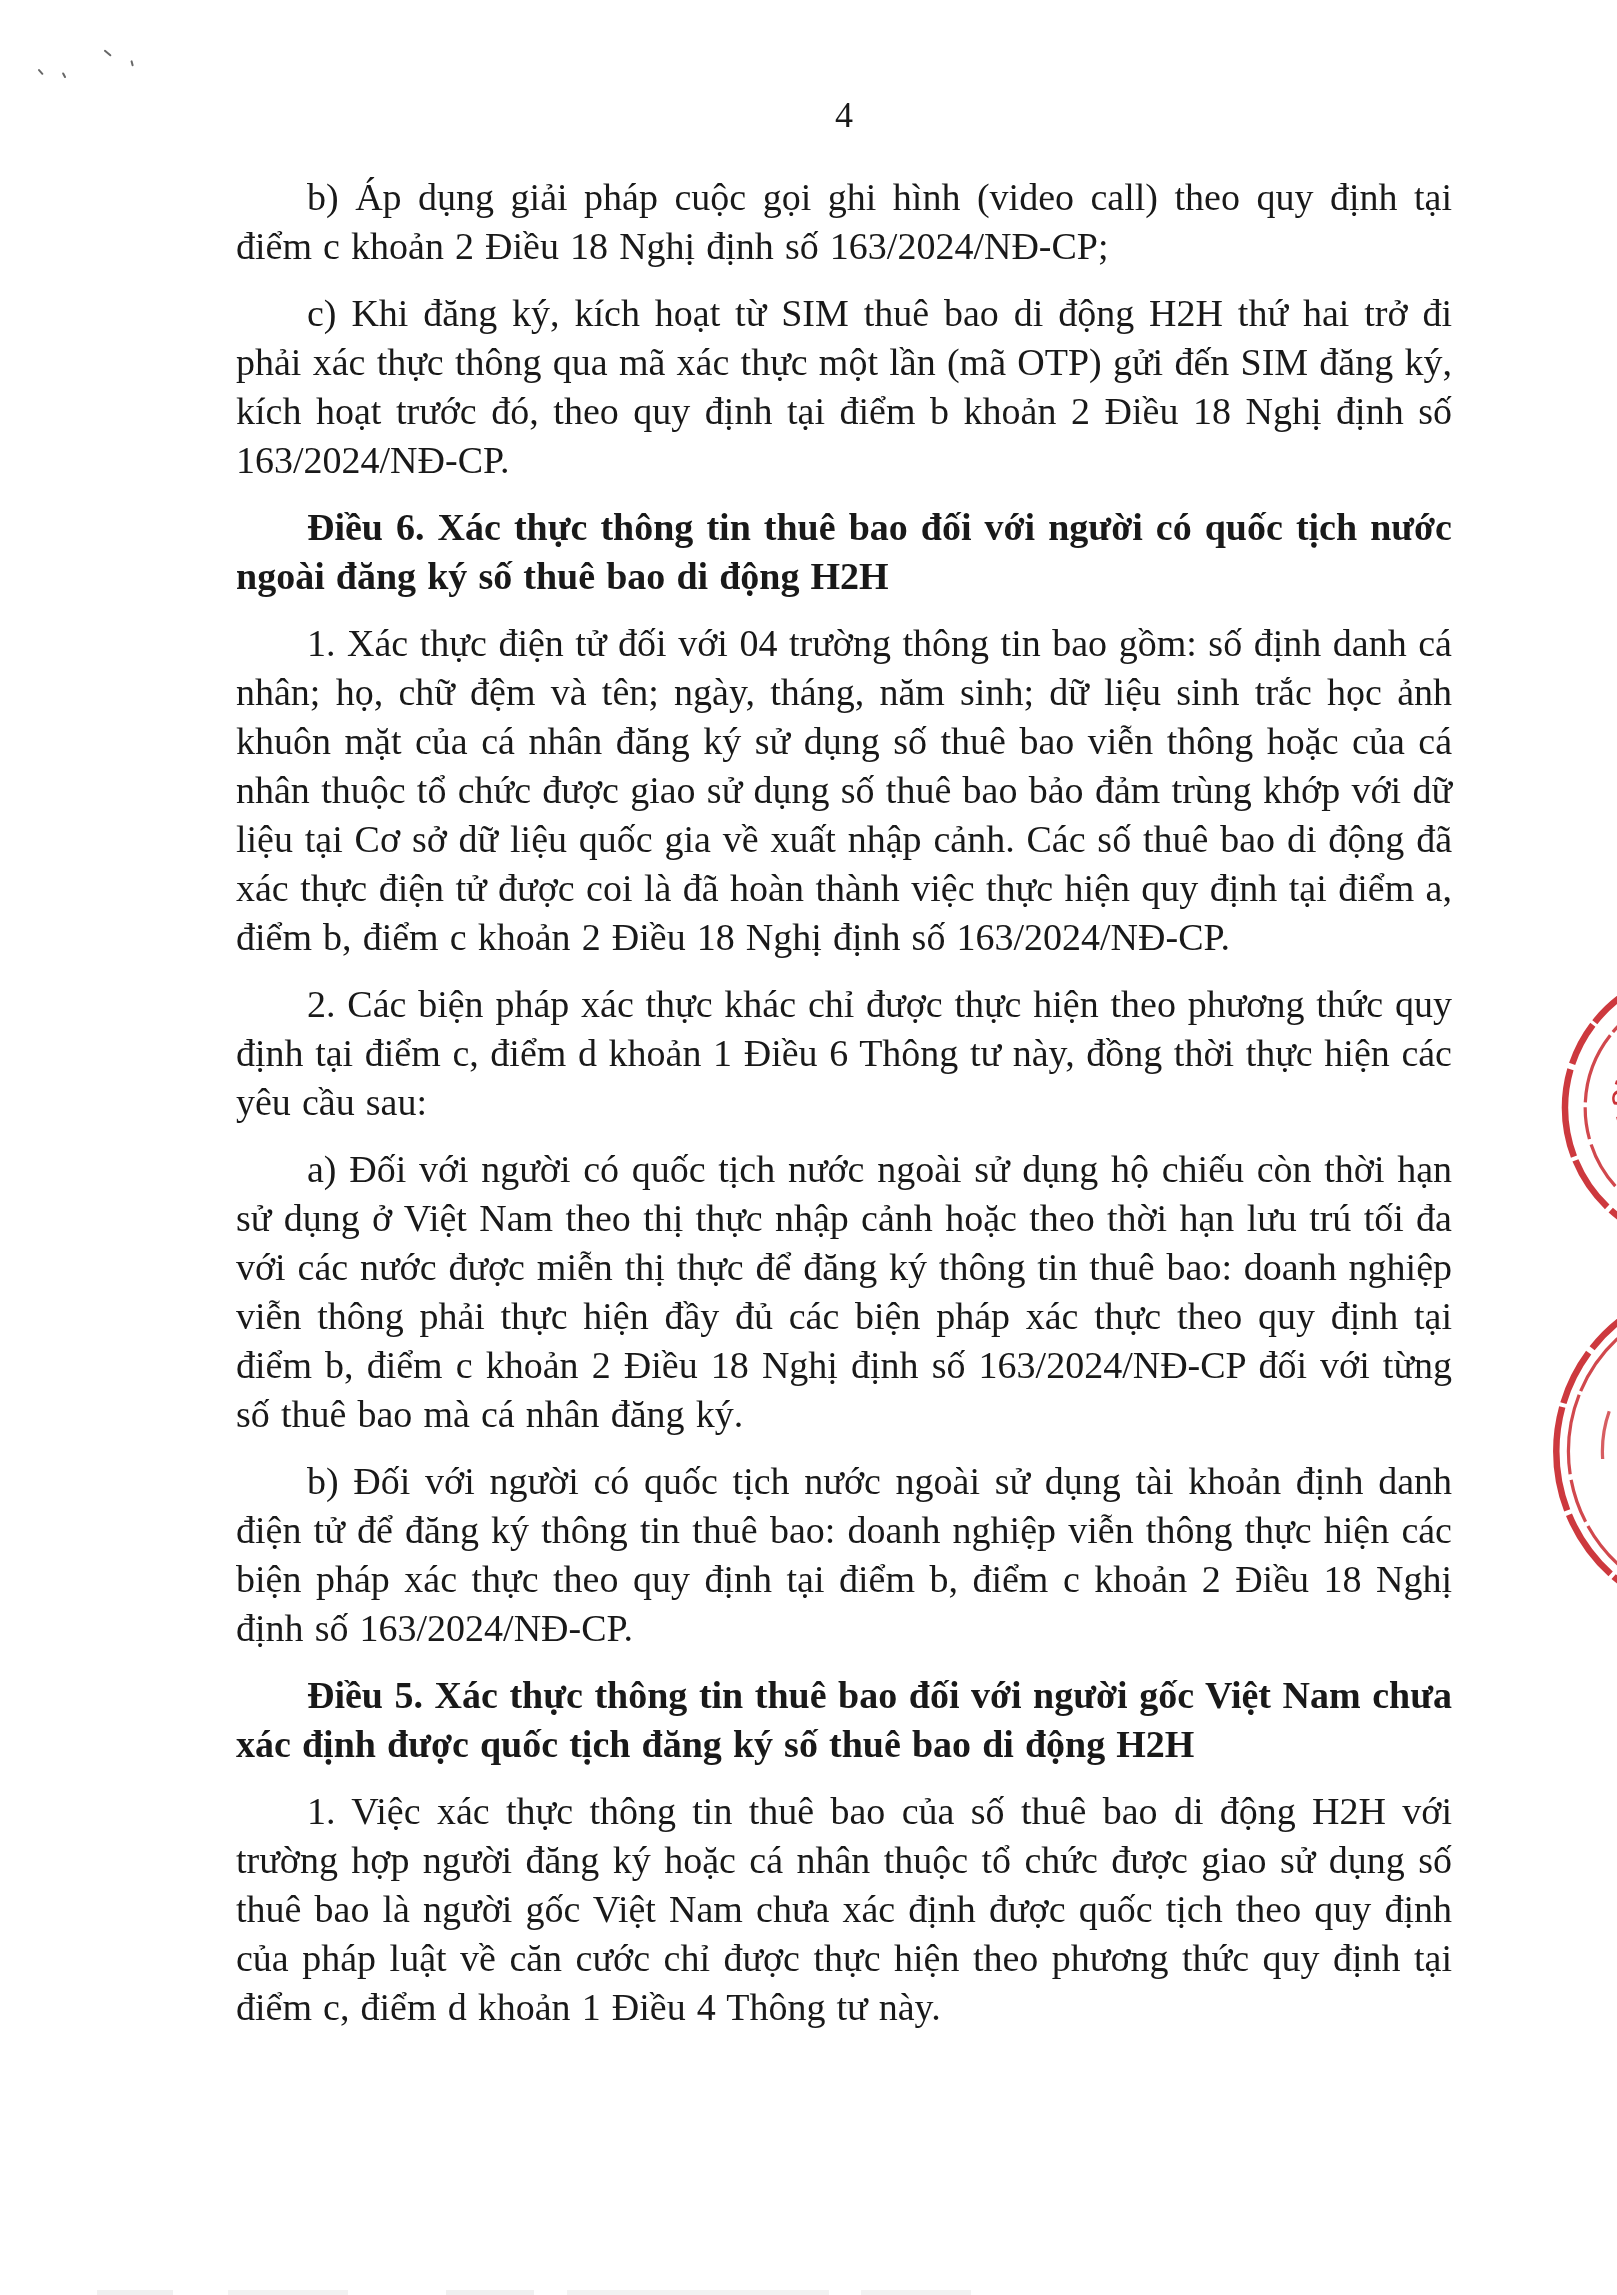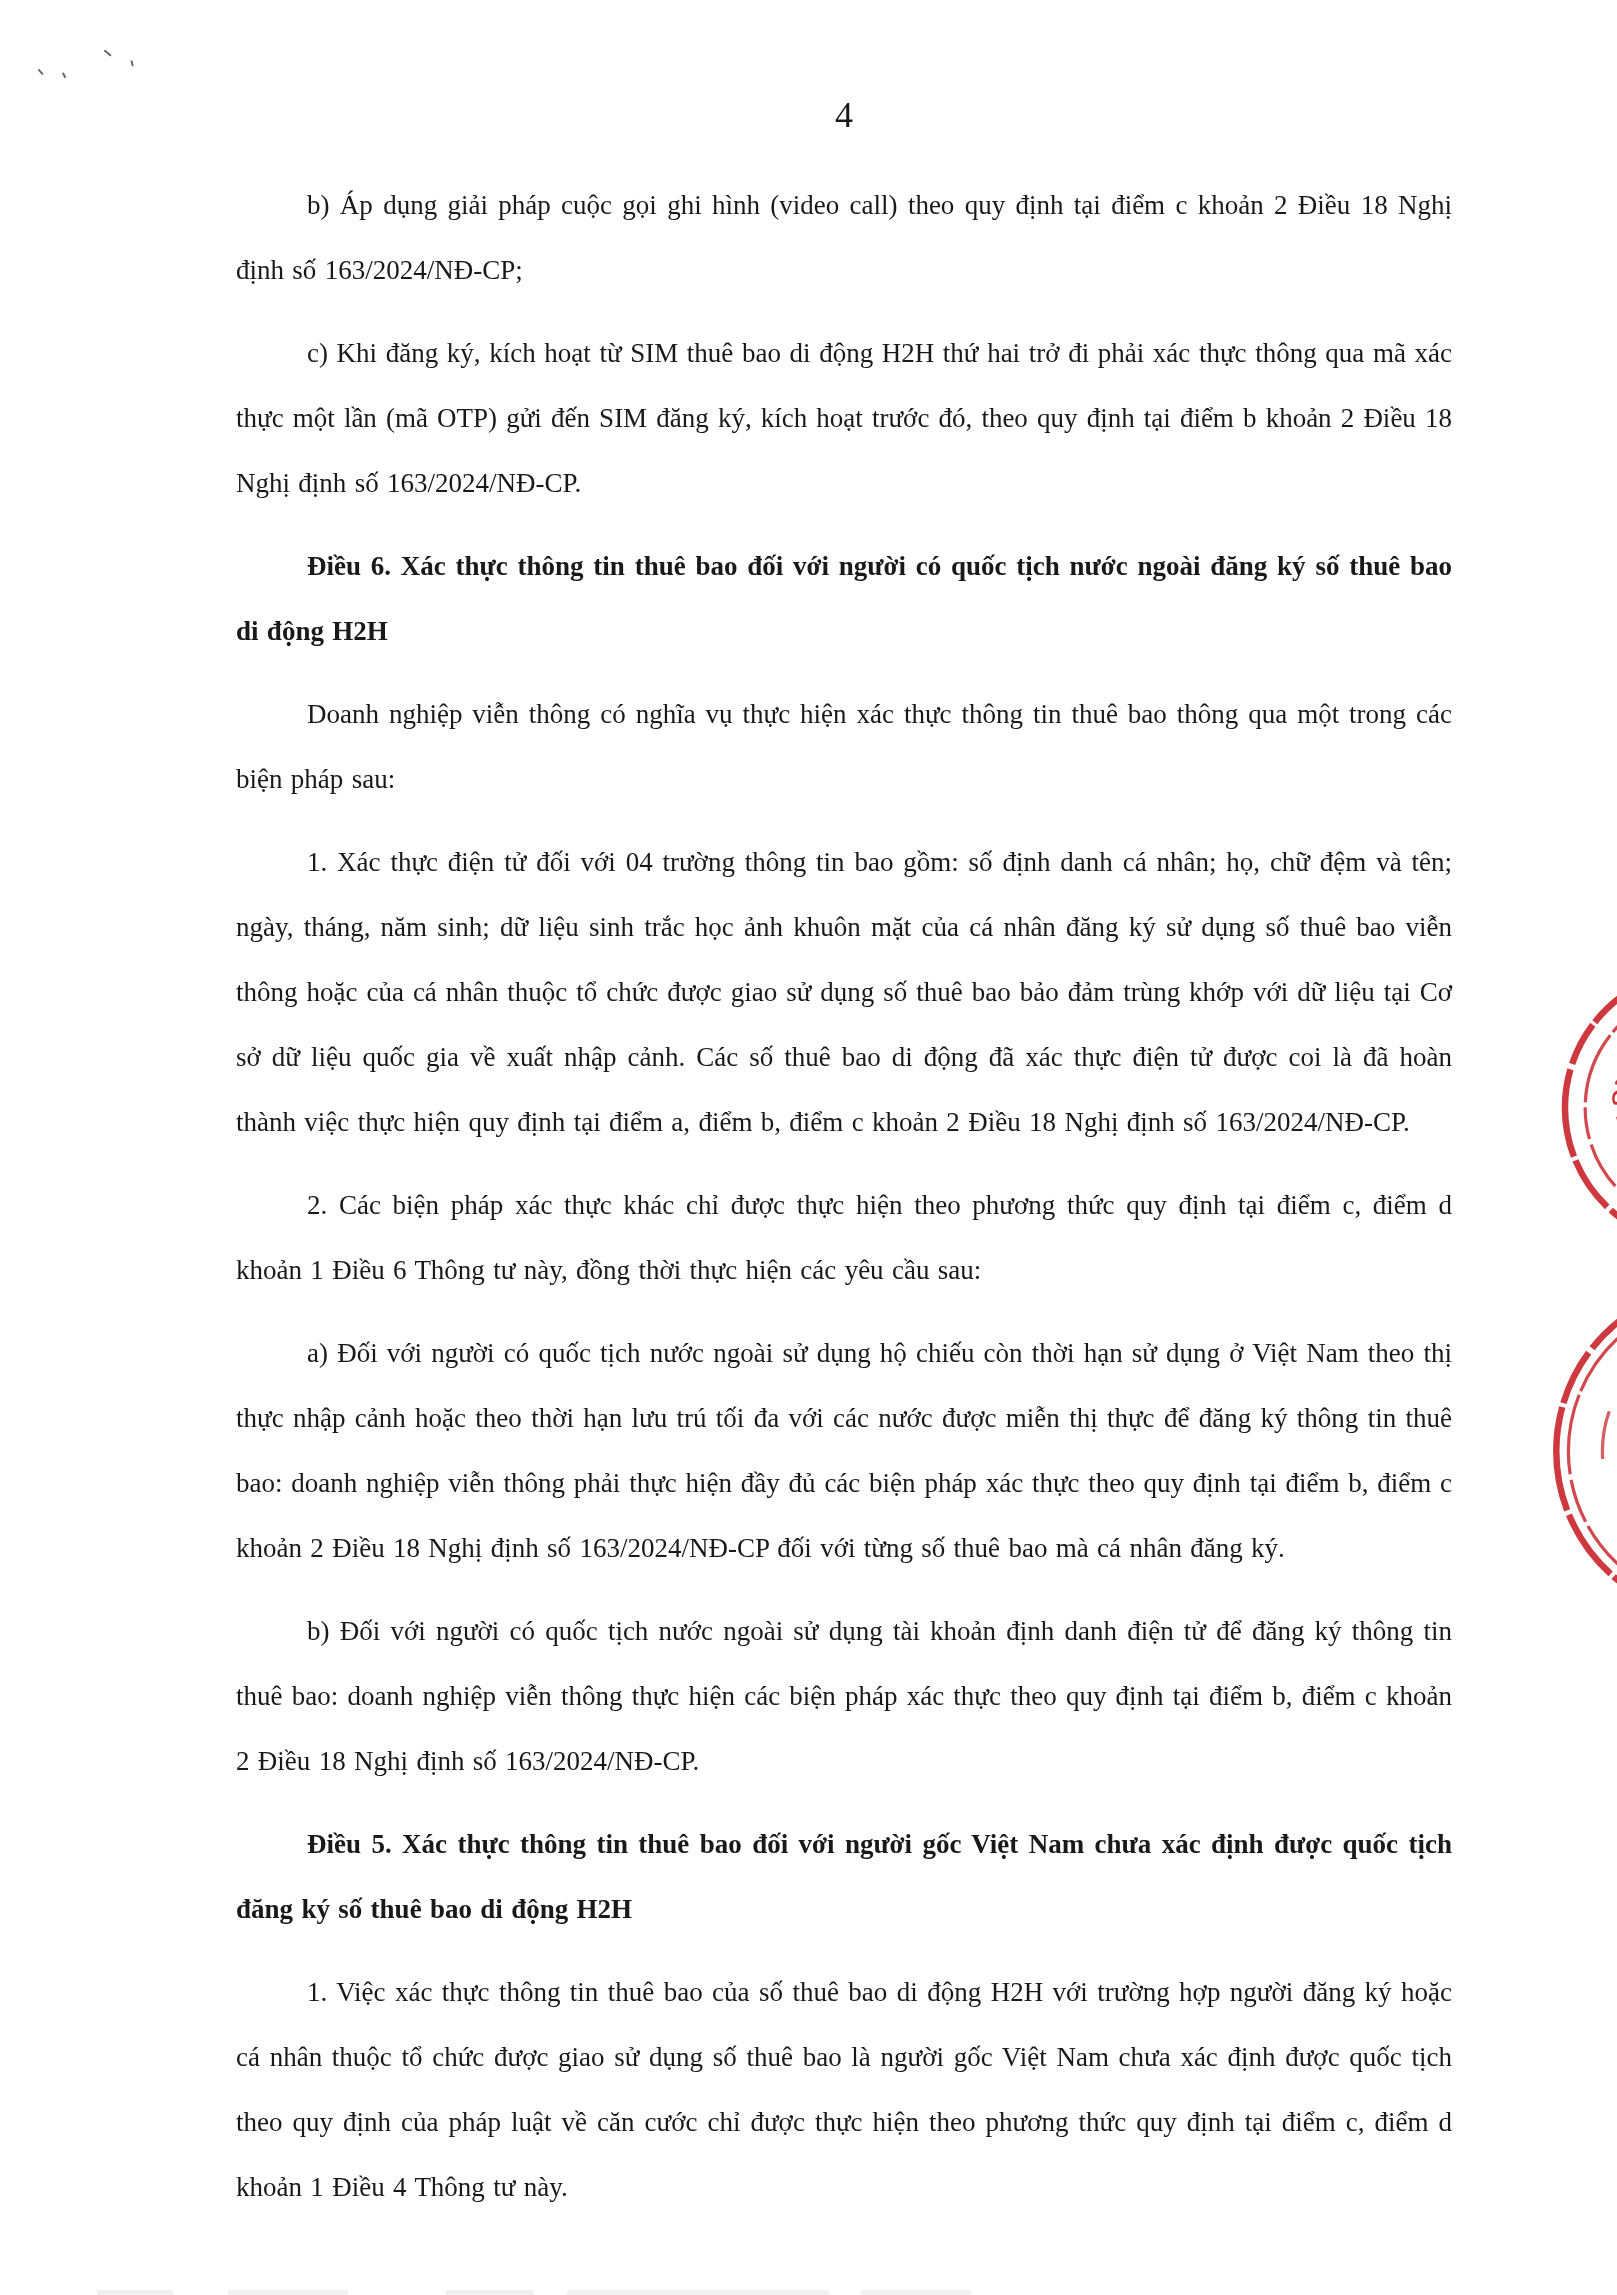--- a/index.html
+++ b/index.html
@@ -22,22 +22,22 @@
     left: 236px;
     width: 1216px;
   }
   .page-number {
     text-align: center;
     font-size: 36px;
     line-height: 42px;
     margin: 0 0 37px 0;
   }
   .para {
-    font-size: 27px;
-    line-height: 65px;
+    font-size: 38px;
+    line-height: 49px;
     text-align: justify;
     text-indent: 71px;
     margin: 0 0 18px 0;
     word-spacing: 1.6px;
   }
   .para.heading {
     font-weight: bold;
   }
   
   .speck {
@@ -86,21 +86,20 @@
   <div class="speck s2"></div>
   <div class="speck s3"></div>
   <div class="speck s4"></div>
 
   <div class="content">
     <div class="page-number">4</div>
 
     <p class="para">b) Áp dụng giải pháp cuộc gọi ghi hình (video call) theo quy định tại điểm c khoản 2 Điều 18 Nghị định số 163/2024/NĐ-CP;</p>
     <p class="para">c) Khi đăng ký, kích hoạt từ SIM thuê bao di động H2H thứ hai trở đi phải xác thực thông qua mã xác thực một lần (mã OTP) gửi đến SIM đăng ký, kích hoạt trước đó, theo quy định tại điểm b khoản 2 Điều 18 Nghị định số 163/2024/NĐ-CP.</p>
     <p class="para heading">Điều 6. Xác thực thông tin thuê bao đối với người có quốc tịch nước ngoài đăng ký số thuê bao di động H2H</p>
-    <p class="para">Doanh nghiệp viễn thông có nghĩa vụ thực hiện xác thực thông tin thuê bao thông qua một trong các biện pháp sau:</p>
     <p class="para">1. Xác thực điện tử đối với 04 trường thông tin bao gồm: số định danh cá nhân; họ, chữ đệm và tên; ngày, tháng, năm sinh; dữ liệu sinh trắc học ảnh khuôn mặt của cá nhân đăng ký sử dụng số thuê bao viễn thông hoặc của cá nhân thuộc tổ chức được giao sử dụng số thuê bao bảo đảm trùng khớp với dữ liệu tại Cơ sở dữ liệu quốc gia về xuất nhập cảnh. Các số thuê bao di động đã xác thực điện tử được coi là đã hoàn thành việc thực hiện quy định tại điểm a, điểm b, điểm c khoản 2 Điều 18 Nghị định số 163/2024/NĐ-CP.</p>
     <p class="para">2. Các biện pháp xác thực khác chỉ được thực hiện theo phương thức quy định tại điểm c, điểm d khoản 1 Điều 6 Thông tư này, đồng thời thực hiện các yêu cầu sau:</p>
     <p class="para">a) Đối với người có quốc tịch nước ngoài sử dụng hộ chiếu còn thời hạn sử dụng ở Việt Nam theo thị thực nhập cảnh hoặc theo thời hạn lưu trú tối đa với các nước được miễn thị thực để đăng ký thông tin thuê bao: doanh nghiệp viễn thông phải thực hiện đầy đủ các biện pháp xác thực theo quy định tại điểm b, điểm c khoản 2 Điều 18 Nghị định số 163/2024/NĐ-CP đối với từng số thuê bao mà cá nhân đăng ký.</p>
     <p class="para">b) Đối với người có quốc tịch nước ngoài sử dụng tài khoản định danh điện tử để đăng ký thông tin thuê bao: doanh nghiệp viễn thông thực hiện các biện pháp xác thực theo quy định tại điểm b, điểm c khoản 2 Điều 18 Nghị định số 163/2024/NĐ-CP.</p>
     <p class="para heading">Điều 5. Xác thực thông tin thuê bao đối với người gốc Việt Nam chưa xác định được quốc tịch đăng ký số thuê bao di động H2H</p>
     <p class="para">1. Việc xác thực thông tin thuê bao của số thuê bao di động H2H với trường hợp người đăng ký hoặc cá nhân thuộc tổ chức được giao sử dụng số thuê bao là người gốc Việt Nam chưa xác định được quốc tịch theo quy định của pháp luật về căn cước chỉ được thực hiện theo phương thức quy định tại điểm c, điểm d khoản 1 Điều 4 Thông tư này.</p>
   </div>
 
   <svg class="stamp upper" width="243" height="283" viewBox="0 0 300 350">
     <g fill="none" stroke="#c9282e">

